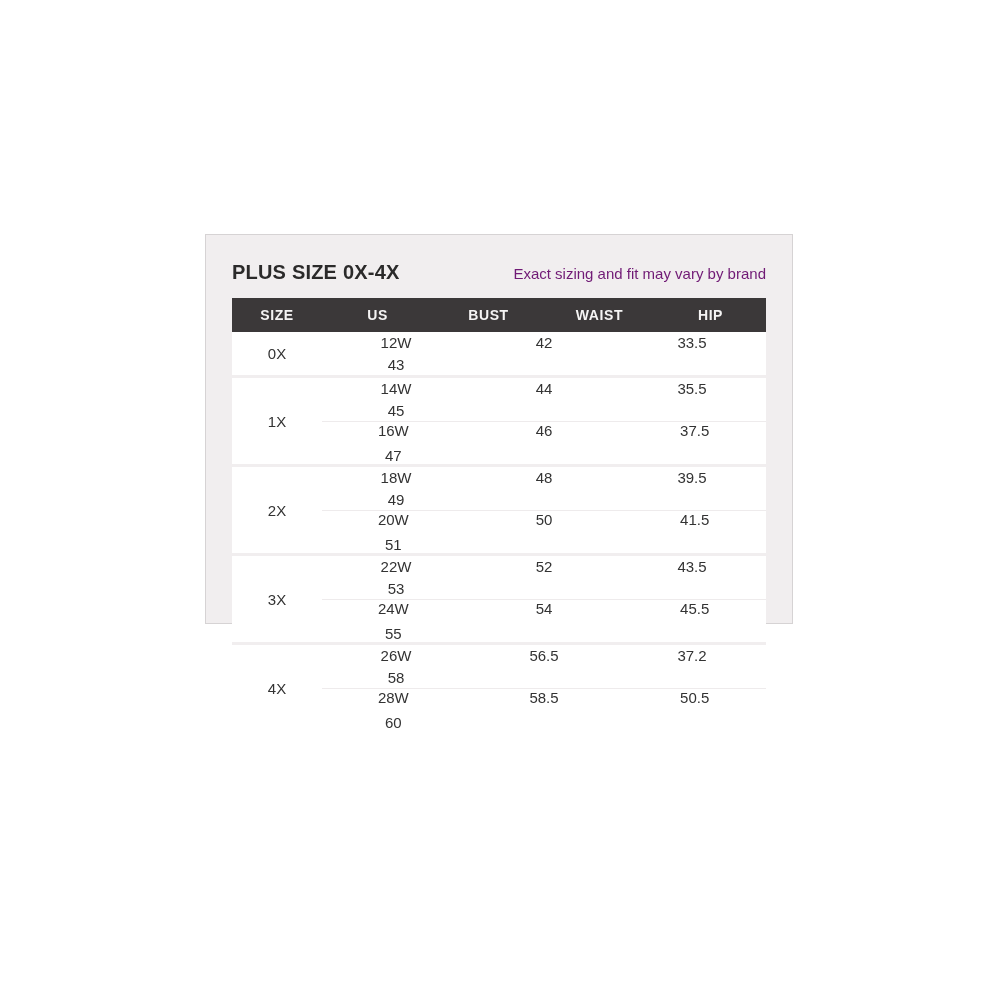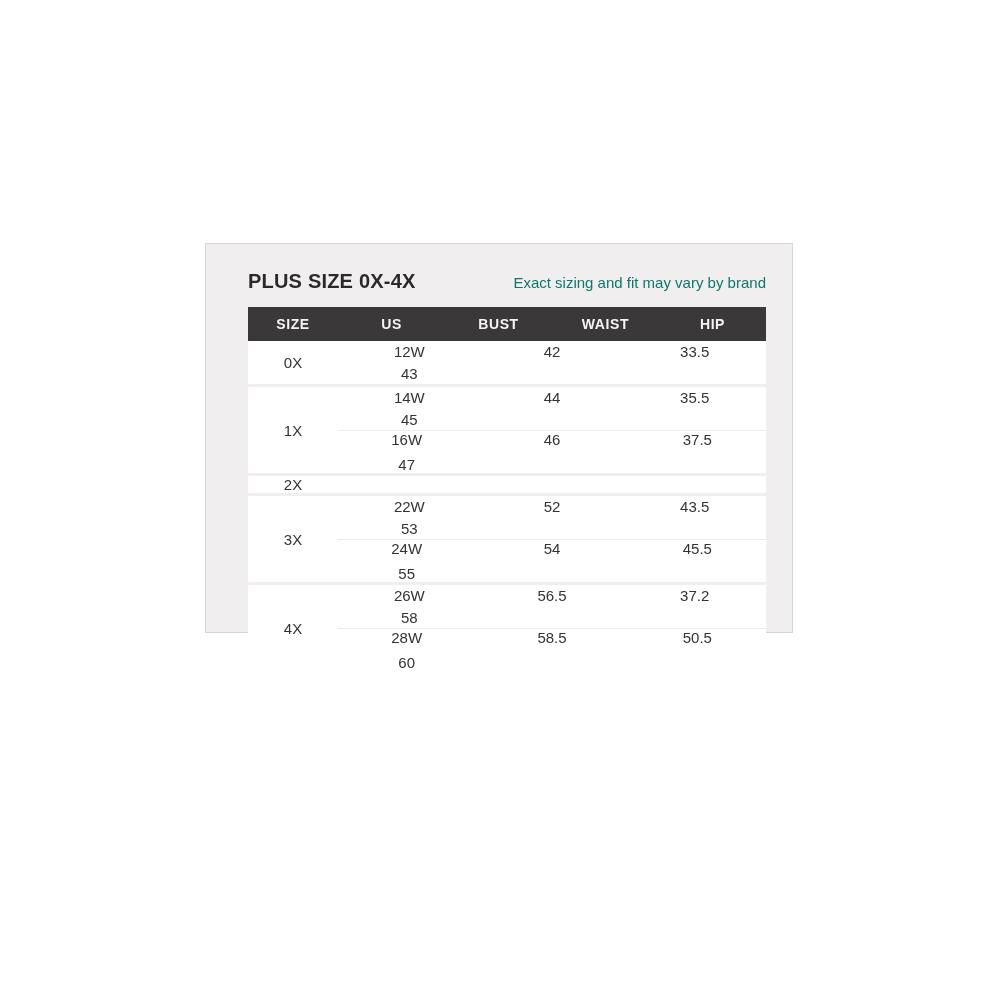--- a/index.html
+++ b/index.html
@@ -16,41 +16,41 @@
   *{margin:0;padding:0;box-sizing:border-box;}
   html,body{width:1000px;height:1000px;}
   body{
     background:var(--page-bg);
     font-family:"Liberation Sans","DejaVu Sans",sans-serif;
     position:relative;
     color:var(--text);
   }
   .card{
     position:absolute;
-    left:205px; top:243px;
+    left:205px; top:234px;
     width:588px; height:390px;
     background:var(--card-bg);
     border:1px solid var(--card-border);
-    padding:26px 26px 0 42px;
+    padding:26px 26px 0 26px;
   }
   .card-header{
     display:flex;
     justify-content:space-between;
     align-items:baseline;
   }
   .title{
     font-size:20px;
     font-weight:700;
     color:var(--title-text);
     letter-spacing:0.2px;
   }
   .subtitle{
     font-size:15px;
     font-weight:400;
-    color:#0f766e;
+    color:#701a75;
   }
   .size-table{margin-top:14px;}
   .thead{
     display:grid;
     grid-template-columns:90px repeat(4,1fr);
     background:var(--header-bg);
     height:34px;
     align-items:center;
   }
   .thead .hcell{
@@ -131,20 +131,34 @@
             <div class="row">
               <div class="cell">16W</div>
               <div class="cell">46</div>
               <div class="cell">37.5</div>
               <div class="cell">47</div>
             </div>
           </div>
         </div>
         <div class="group">
           <div class="size-cell">2X</div>
+          <div class="rows">
+            <div class="row">
+              <div class="cell">18W</div>
+              <div class="cell">48</div>
+              <div class="cell">39.5</div>
+              <div class="cell">49</div>
+            </div>
+            <div class="row">
+              <div class="cell">20W</div>
+              <div class="cell">50</div>
+              <div class="cell">41.5</div>
+              <div class="cell">51</div>
+            </div>
+          </div>
         </div>
         <div class="group">
           <div class="size-cell">3X</div>
           <div class="rows">
             <div class="row">
               <div class="cell">22W</div>
               <div class="cell">52</div>
               <div class="cell">43.5</div>
               <div class="cell">53</div>
             </div>

